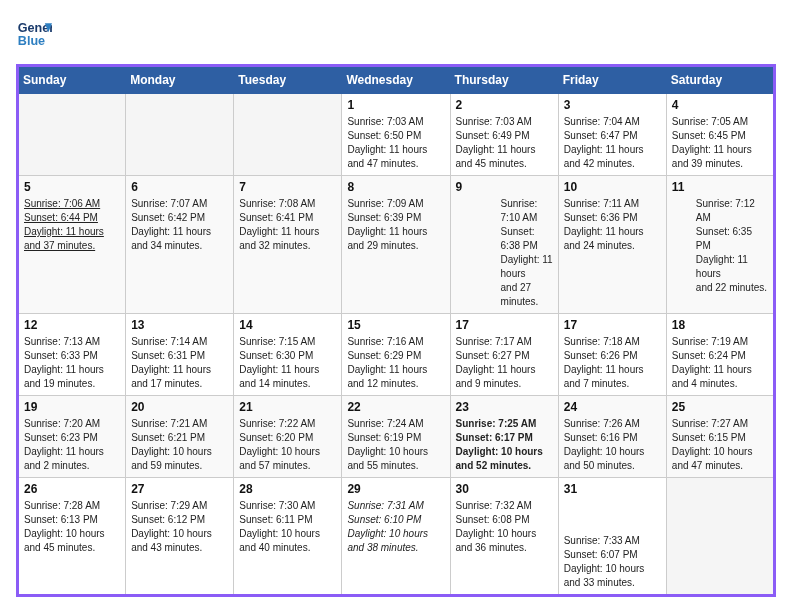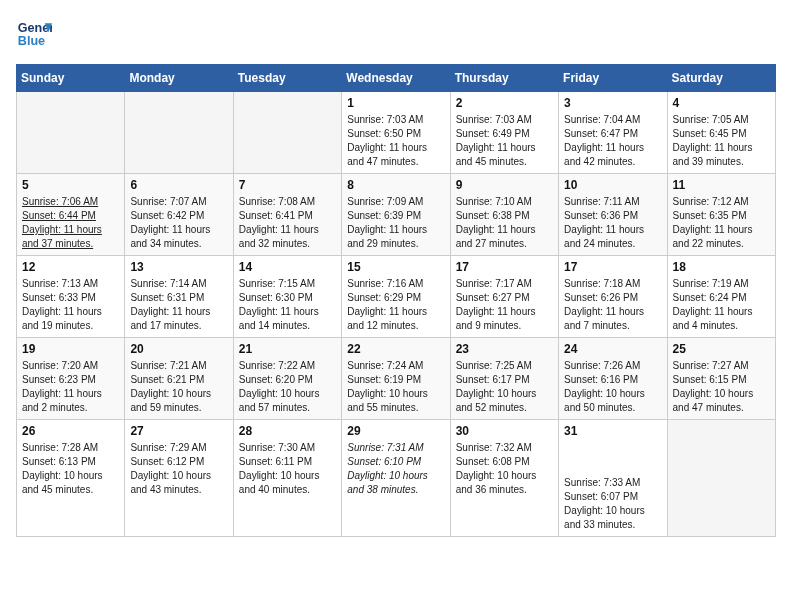--- a/index.html
+++ b/index.html
@@ -33,21 +33,21 @@
       font-weight: bold;
       color: #1a1a1a;
     }
     .location {
       font-size: 14px;
       color: #333;
     }
     .calendar {
       width: 100%;
       border-collapse: collapse;
-      border: 1px solid #8b5cf6;
+      border: 3px solid #8b5cf6;
     }
     .calendar th {
       background: #2e5fa3;
       color: #fff;
       font-size: 12px;
       font-weight: bold;
       padding: 6px 4px;
       text-align: left;
       border: 1px solid #2e5fa3;
     }
@@ -169,35 +169,35 @@
         </td>
         <td>
           <div class="day-number">8</div>
           <div class="day-info" style="white-space: pre-line;">Sunrise: 7:09 AM
 Sunset: 6:39 PM
 Daylight: 11 hours
 and 29 minutes.</div>
         </td>
         <td>
           <div class="day-number">9</div>
-          <div class="day-info" style="white-space: pre-line;">Sunrise: 7:10 AM
+          <div class="day-info" style="white-space: pre-line; margin-left: 45px;">Sunrise: 7:10 AM
 Sunset: 6:38 PM
 Daylight: 11 hours
 and 27 minutes.</div>
         </td>
         <td>
           <div class="day-number">10</div>
           <div class="day-info" style="white-space: pre-line;">Sunrise: 7:11 AM
 Sunset: 6:36 PM
 Daylight: 11 hours
 and 24 minutes.</div>
         </td>
         <td>
           <div class="day-number">11</div>
-          <div class="day-info" style="white-space: pre-line;">Sunrise: 7:12 AM
+          <div class="day-info" style="white-space: pre-line; margin-left: 24px;">Sunrise: 7:12 AM
 Sunset: 6:35 PM
 Daylight: 11 hours
 and 22 minutes.</div>
         </td>
       </tr>
       <tr>
         <td>
           <div class="day-number">12</div>
           <div class="day-info" style="white-space: pre-line;">Sunrise: 7:13 AM
 Sunset: 6:33 PM
@@ -271,21 +271,21 @@
         </td>
         <td>
           <div class="day-number">22</div>
           <div class="day-info" style="white-space: pre-line;">Sunrise: 7:24 AM
 Sunset: 6:19 PM
 Daylight: 10 hours
 and 55 minutes.</div>
         </td>
         <td>
           <div class="day-number">23</div>
-          <div class="day-info" style="white-space: pre-line;">Sunrise: 7:25 AM
+          <div class="day-info" style="white-space: pre-line; font-weight: bold;">Sunrise: 7:25 AM
 Sunset: 6:17 PM
 Daylight: 10 hours
 and 52 minutes.</div>
         </td>
         <td>
           <div class="day-number">24</div>
           <div class="day-info" style="white-space: pre-line;">Sunrise: 7:26 AM
 Sunset: 6:16 PM
 Daylight: 10 hours
 and 50 minutes.</div>

